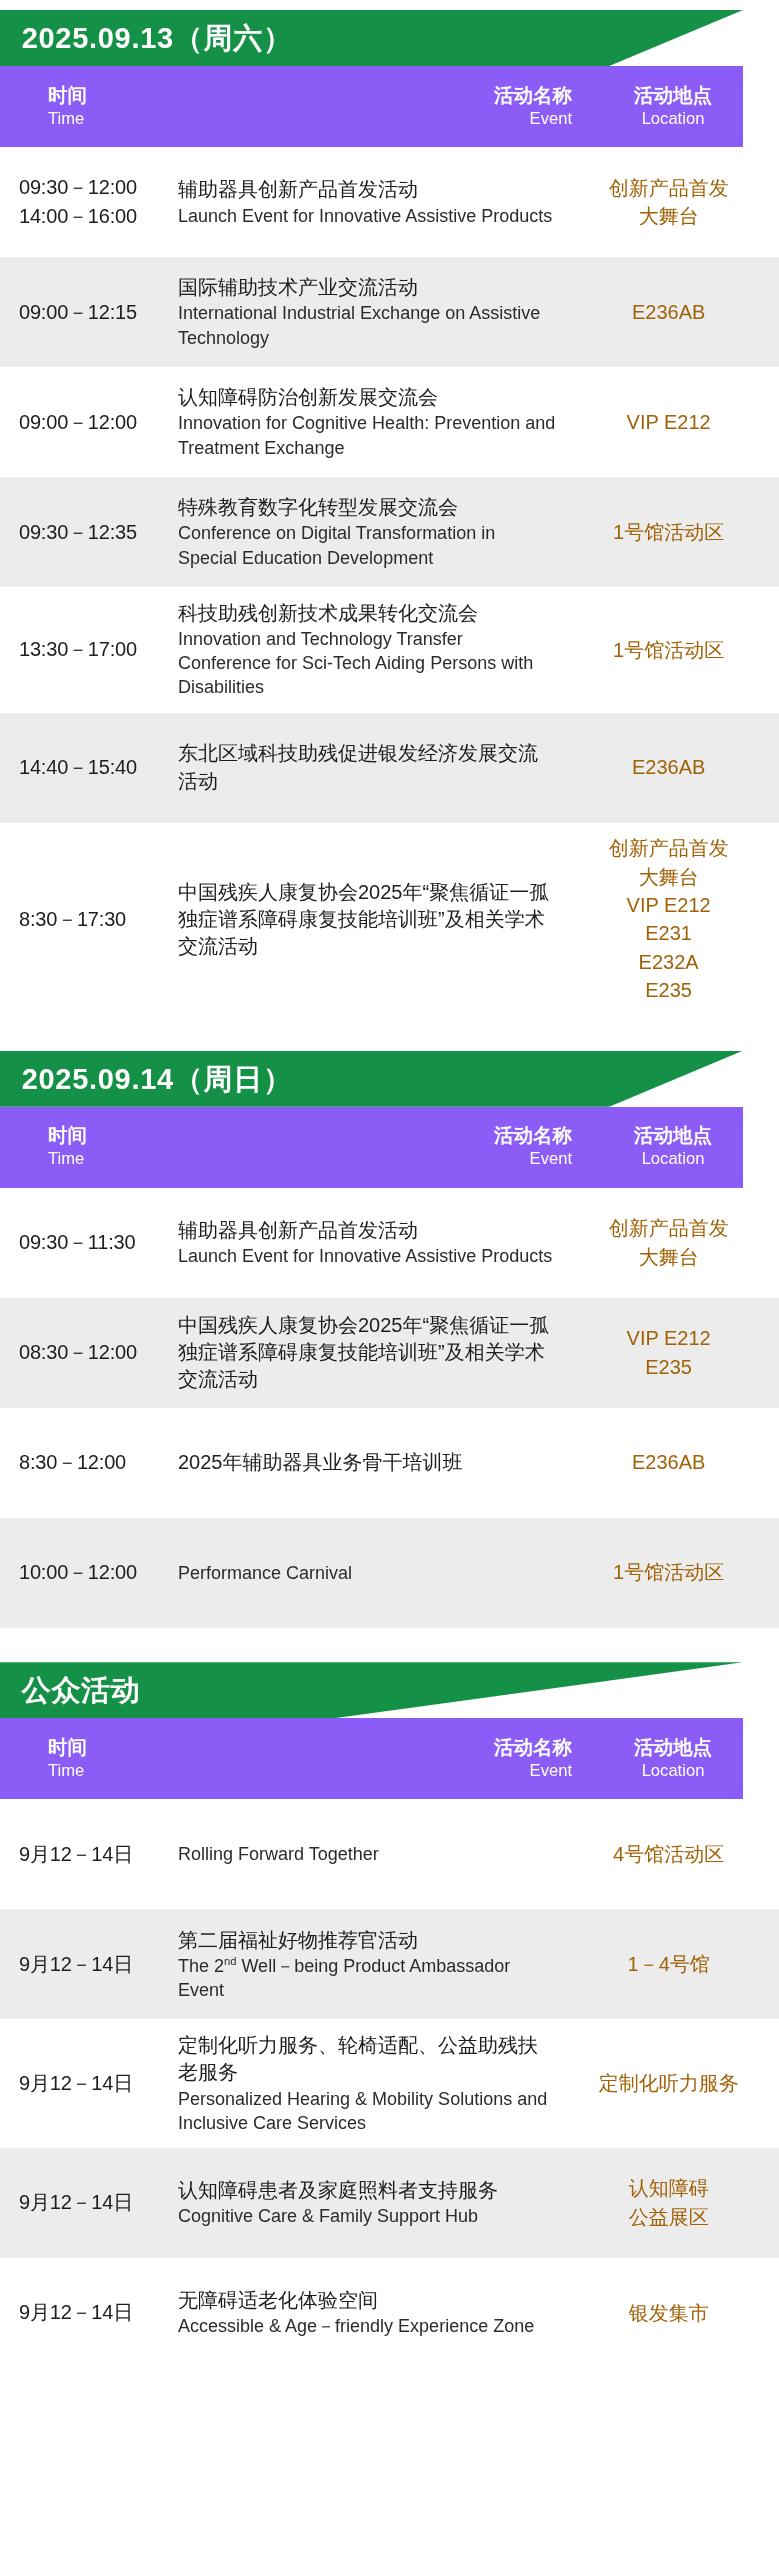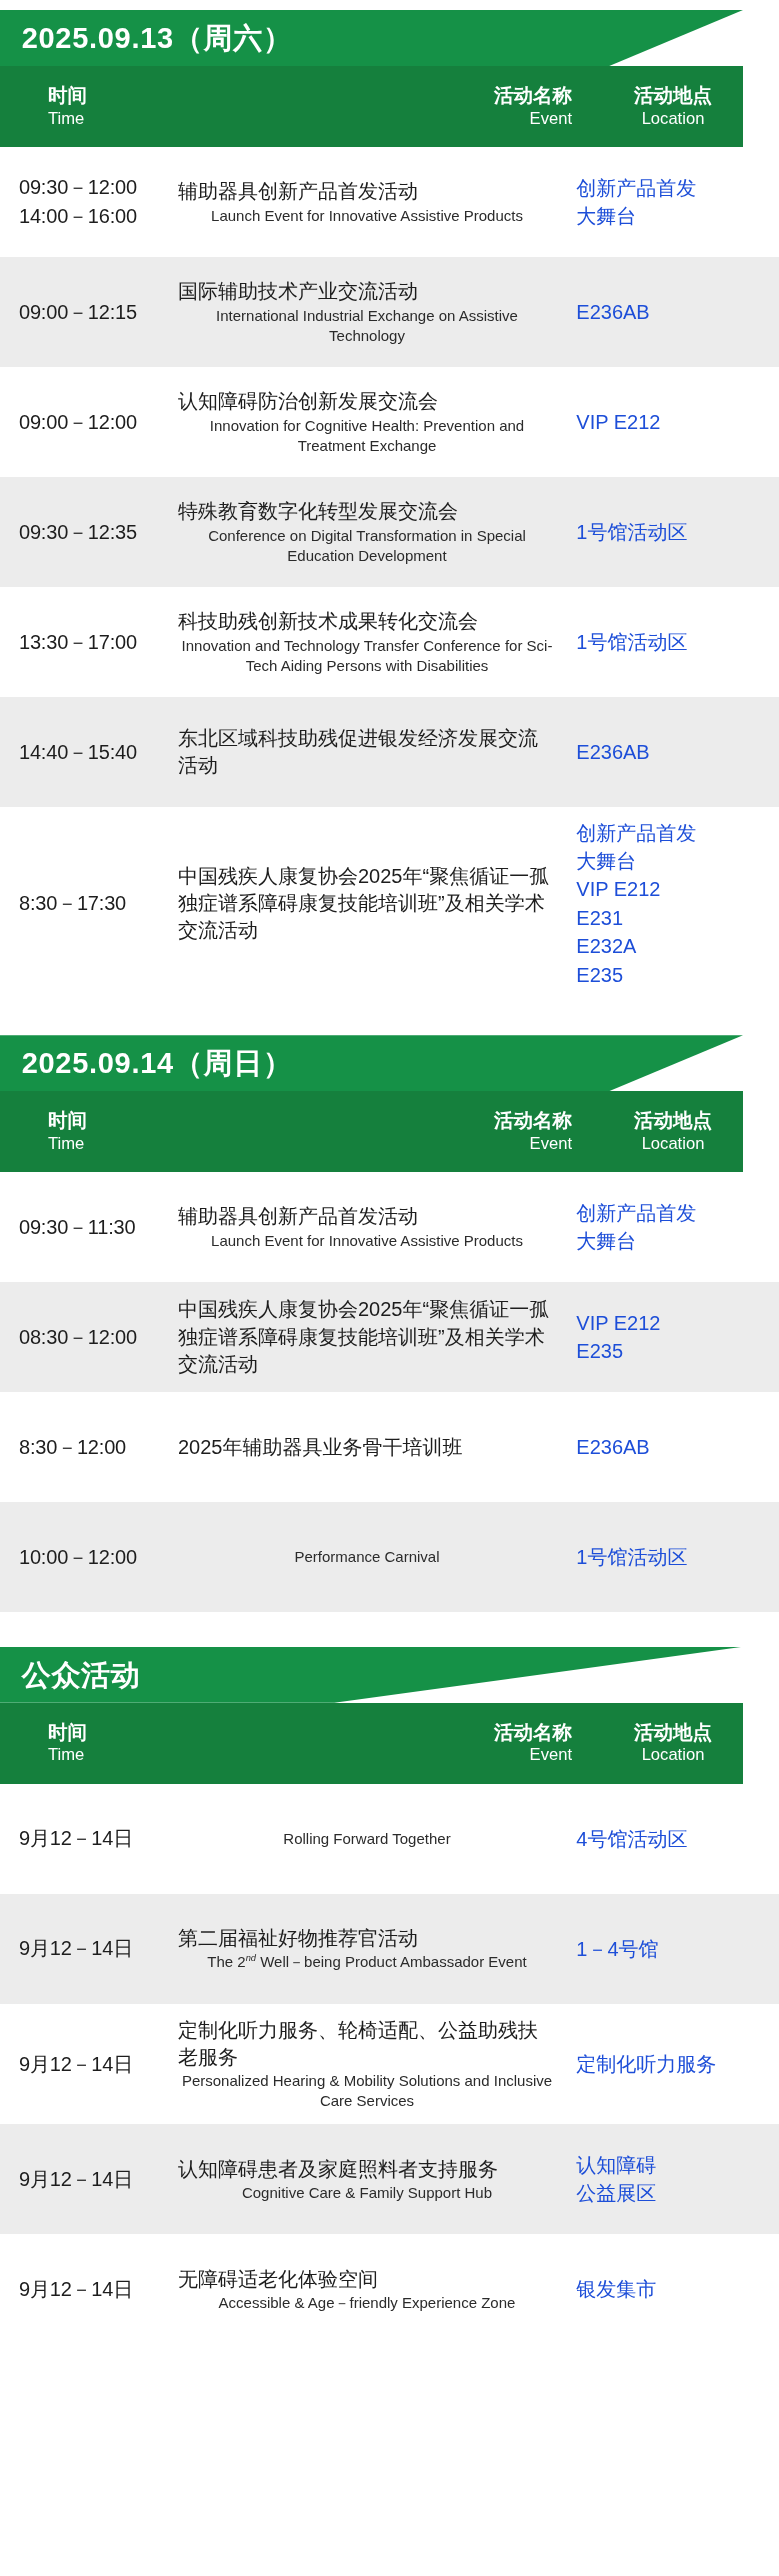--- a/index.html
+++ b/index.html
@@ -35,21 +35,21 @@
     font-weight:bold;
     letter-spacing:0.7px;
     line-height:56px;
     padding-left:21.7px;
     white-space:nowrap;
   }
 
   
   .col-head{
     display:flex;
-    background:#15803d;
+    background:#8b5cf6;
     color:#ffffff;
     height:81px;
     align-items:center;
   }
   .col-head .ch{
     font-size:19.5px;
     font-weight:bold;
     line-height:1.22;
     display:block;
   }
@@ -91,38 +91,36 @@
     width:404px; flex:0 0 404px;
     padding:13px 16px 13px 10px;
     color:#1d1d1d;
   }
   .cell-event .ch{
     font-size:20px;
     line-height:1.36;
     display:block;
   }
   .cell-event .en{
-    font-size:15px;
+    font-size:18px;
     line-height:1.34;
     display:block;
     color:#2b2b2b;
-    text-align:center;
   }
   .cell-event .en sup{
     font-size:0.62em;
     vertical-align:super;
     line-height:0;
-    font-style:italic;
   }
   .cell-loc{
     width:208px; flex:0 0 208px;
     padding:11.6px 19px 11.6px 4.3px;
-    text-align:left;
+    text-align:center;
     font-size:20px;
-    color:#1d4ed8;
+    color:#a16207;
     line-height:1.42;
     white-space:pre-line;
   }
 
   .table-block{ width:780px; }
   .spacer{ height:24.6px; background:#ffffff; }
 </style>
 </head>
 <body>
 

